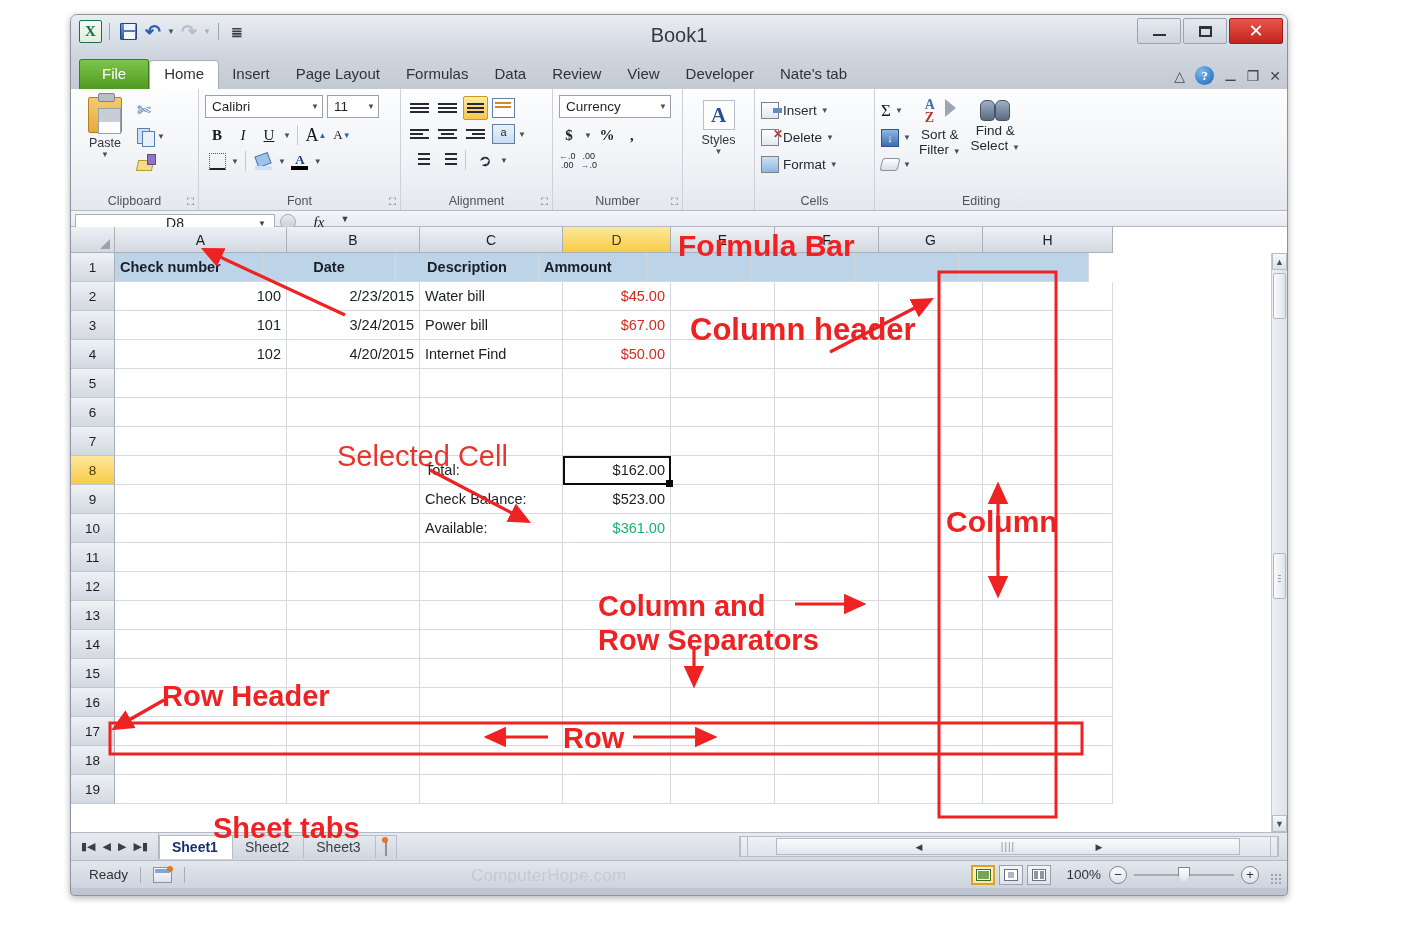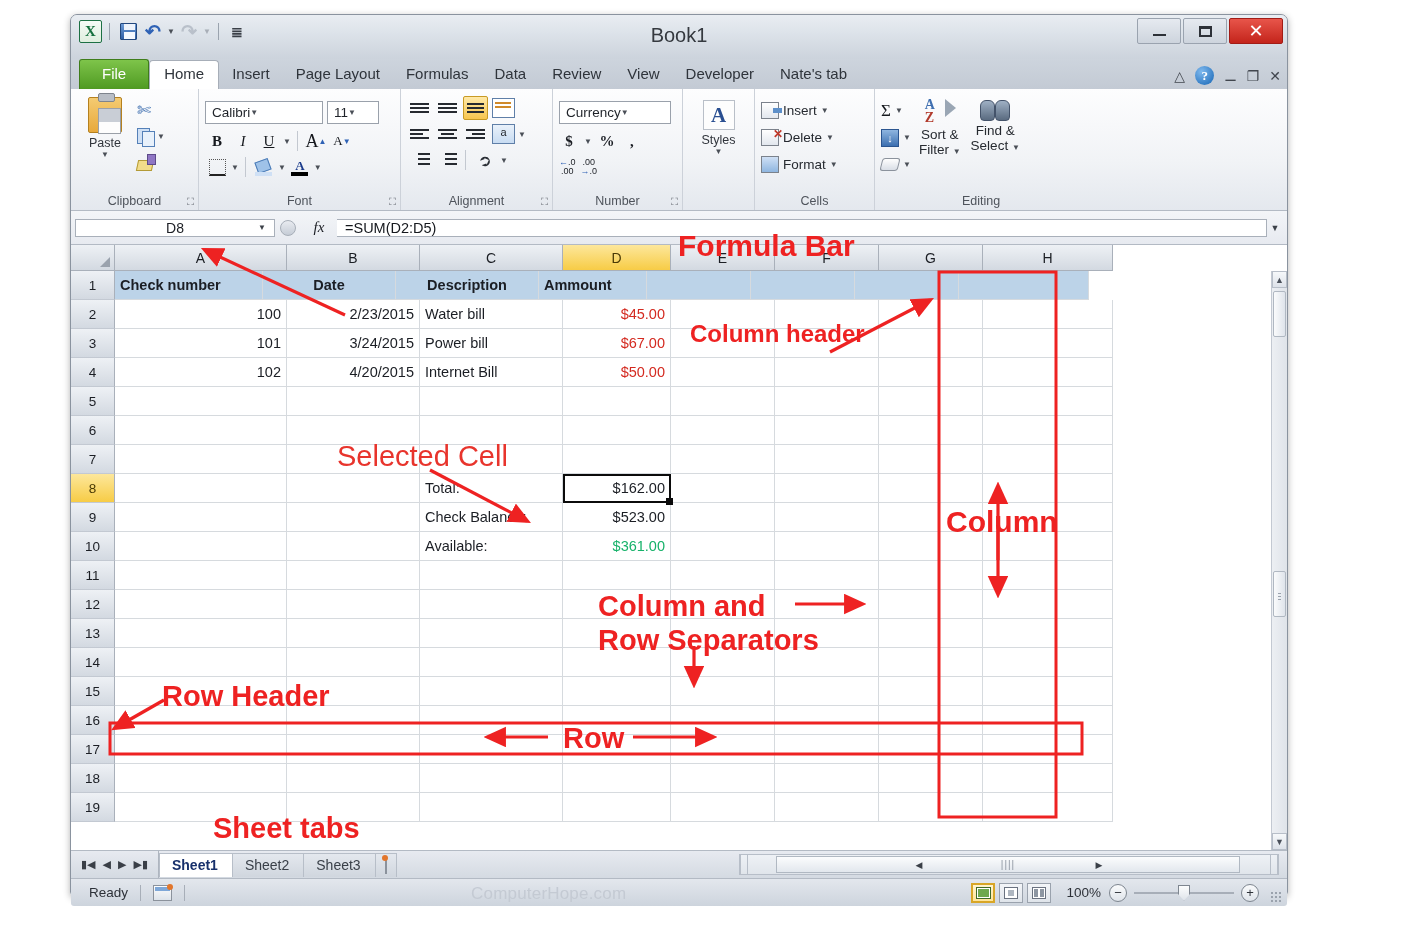--- a/index.html
+++ b/index.html
@@ -168,22 +168,22 @@
   .ico-copy { width:17px;height:17px; position:relative; }
   .ico-copy:before{content:'';position:absolute;left:0;top:0;width:11px;height:14px;background:#cfe0f5;border:1px solid #5480b8;}
   .ico-copy:after{content:'';position:absolute;left:5px;top:3px;width:11px;height:14px;background:#e8f1fb;border:1px solid #5480b8;}
   .ico-brush { width:19px;height:17px; position:relative; }
   .ico-brush:before{content:'';position:absolute;left:0;top:6px;width:14px;height:9px;background:#f2dc8a;border:1px solid #b39a37;transform:skewX(-12deg);}
   .ico-brush:after{content:'';position:absolute;right:0;top:0;width:7px;height:9px;background:#8f76c4;border:1px solid #5d4a8a;}
   
   .fontbox { display:flex; gap:4px; margin-bottom:4px;}
   .inp {
     background:#fff;border:1px solid #9aa1ab;height:23px;
-    display:flex;align-items:center;
-    padding:0 3px 0 6px;font-size:13.5px;color:#1f2329;margin-top:6px;
+    display:flex;align-items:center;justify-content:space-between;
+    padding:0 3px 0 6px;font-size:13.5px;color:#1f2329;
   }
   .fname { width:118px; }
   .fsize { width:52px; }
   .frow { display:flex; align-items:center; gap:2px; height:26px;}
   .fbtn {
     min-width:24px;height:24px;display:flex;align-items:center;justify-content:center;
     font-size:15px;color:#15181d;
   }
   .fbtn.b { font-weight:bold; font-family:"Liberation Serif", serif; }
   .fbtn.i { font-style:italic; font-family:"Liberation Serif", serif; }
@@ -240,24 +240,24 @@
   .findico { width:30px;height:26px;position:relative;}
   .findico:before,.findico:after{
     content:'';position:absolute;top:3px;width:13px;height:19px;border-radius:6px 6px 4px 4px;
     background:linear-gradient(to bottom,#9fb0c4,#5a6b80);border:1px solid #44536a;
   }
   .findico:before{left:0;}
   .findico:after{right:0;}
   .labelcol { display:flex;flex-direction:column;align-items:center;font-size:13.5px;color:#262a30;line-height:15px;}
   
   .fbar {
-    position:relative; height:34px;
+    position:relative; height:16px;
     background: linear-gradient(to bottom,#f3f5f8,#e7eaf0);
     border-bottom:1px solid #b3bac4;
-    display:flex; align-items:center;
+    display:flex; align-items:flex-start;
     padding:3px 4px;
   }
   .namebox {
     width:200px; background:#fff;border:1px solid #a9b0ba;
     display:flex;align-items:center;justify-content:center;position:relative;
     font-size:14px;color:#1b1e24;
   }
   .namebox .caret { position:absolute;right:8px;font-size:8px;color:#3c4149;}
   .nb-sep { width:26px;display:flex;align-items:center;justify-content:center;}
   .nb-dot { width:16px;height:16px;border-radius:50%;background:linear-gradient(to bottom,#e8ebf0,#c5ccd6);border:1px solid #a7aeb8;}
@@ -706,23 +706,20 @@
 
     <div class="fbar">
       <div class="namebox">
         <span>D8</span>
         <span class="caret">▼</span>
       </div>
       <div class="nb-sep">
         <span class="nb-dot"></span>
       </div>
       <div class="fx">fx</div>
-      <div class="fxinput">
-        <span>=SUM(D2:D5)</span>
-      </div>
       <div class="fbar-caret">▼</div>
     </div>
 
     <div class="gridarea">
       <div class="corner"></div>
 
       <div class="colhdr">
         <div class="ch" style="width:172px">A</div>
         <div class="ch" style="width:133px">B</div>
         <div class="ch" style="width:143px">C</div>
@@ -786,21 +783,21 @@
           <div class="gc r red" style="width:108px">$67.00</div>
           <div class="gc" style="width:104px"></div>
           <div class="gc" style="width:104px"></div>
           <div class="gc" style="width:104px"></div>
           <div class="gc" style="width:130px"></div>
         </div>
 
         <div class="grow">
           <div class="gc r" style="width:172px">102</div>
           <div class="gc r" style="width:133px">4/20/2015</div>
-          <div class="gc" style="width:143px">Internet Bill</div>
+          <div class="gc" style="width:143px">Internet Find</div>
           <div class="gc r red" style="width:108px">$50.00</div>
           <div class="gc" style="width:104px"></div>
           <div class="gc" style="width:104px"></div>
           <div class="gc" style="width:104px"></div>
           <div class="gc" style="width:130px"></div>
         </div>
 
         <div class="grow">
           <div class="gc" style="width:172px"></div>
           <div class="gc" style="width:133px"></div>
@@ -1048,21 +1045,21 @@
     <path d="M 164,700 L 115,728" stroke="#ee2222" stroke-width="3.2" fill="none" marker-end="url(#ah)"></path>
 
     <rect x="110" y="723" width="972" height="31" fill="none" stroke="#ee2222" stroke-width="3"></rect>
 
     <path d="M 548,737 L 488,737" stroke="#ee2222" stroke-width="3.2" fill="none" marker-end="url(#ah)"></path>
 
     <path d="M 633,737 L 713,737" stroke="#ee2222" stroke-width="3.2" fill="none" marker-end="url(#ah)"></path>
   </svg>
 
   <div class="ann" style="left:678px;top:229px;font-size:30px">Formula Bar</div>
-  <div class="ann" style="left:690px;top:320px;font-size:24px">Column header</div>
+  <div class="ann" style="left:690px;top:312px;font-size:31px">Column header</div>
   <div class="ann lighter" style="left:337px;top:440px;font-size:29px;font-weight:500">Selected Cell</div>
   <div class="ann" style="left:946px;top:505px;font-size:30px">Column</div>
   <div class="ann" style="left:598px;top:590px;font-size:29px">Column and</div>
   <div class="ann" style="left:162px;top:680px;font-size:29px">Row Header</div>
   <div class="ann" style="left:598px;top:624px;font-size:29px">Row Separators</div>
   <div class="ann" style="left:563px;top:722px;font-size:29px">Row</div>
   <div class="ann" style="left:213px;top:812px;font-size:29px">Sheet tabs</div>
 
 </div>
 

